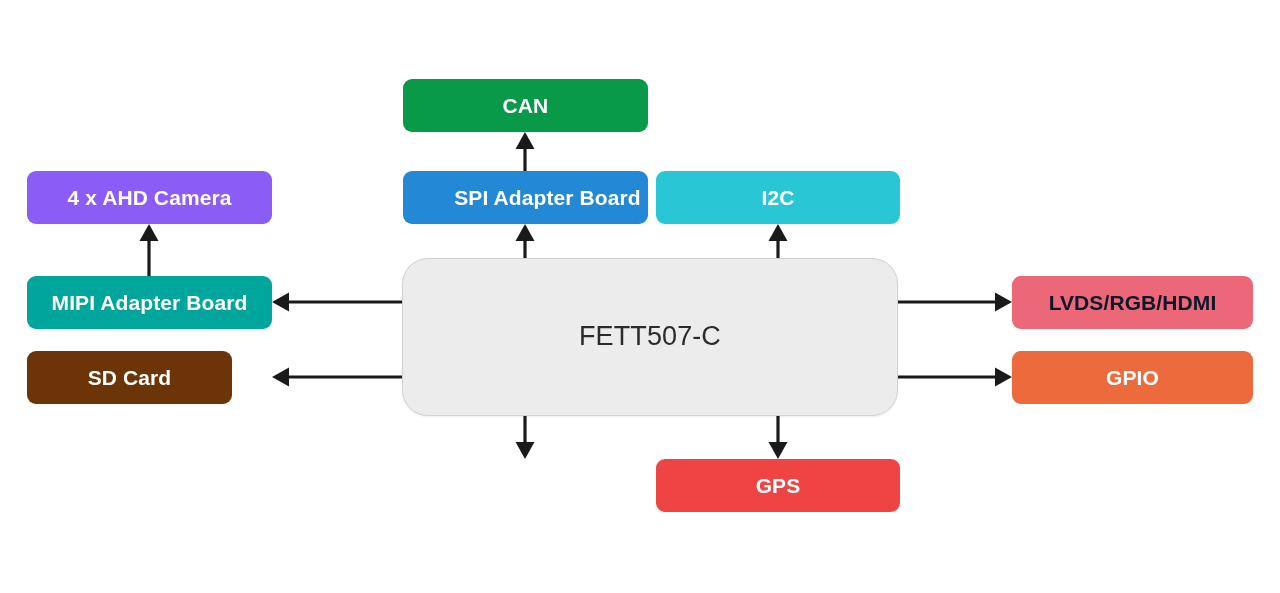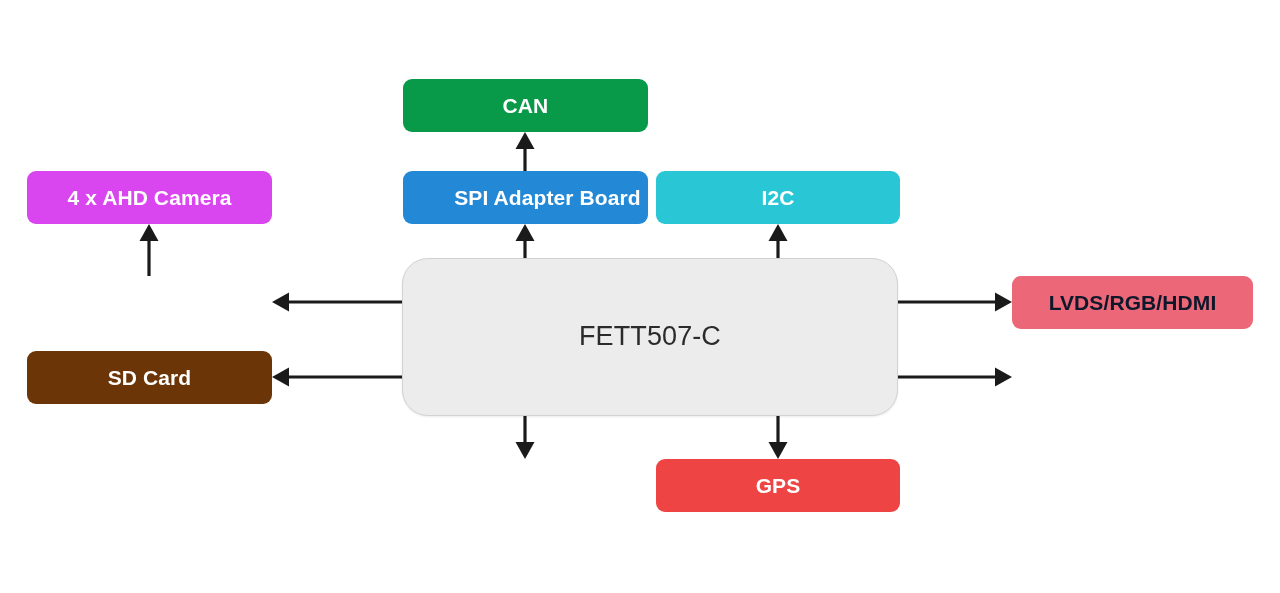--- a/index.html
+++ b/index.html
@@ -98,25 +98,31 @@
     </div>
     <div class="node" style="left: 403px; top: 79px; width: 245px; height: 53px; background: rgb(8, 153, 73); color: rgb(255, 255, 255);">
       <span>CAN</span>
     </div>
     <div class="node" style="left: 403px; top: 171px; width: 245px; height: 53px; background: rgb(35, 137, 214); color: rgb(255, 255, 255); padding-left: 44px;">
       <span>SPI Adapter Board</span>
     </div>
     <div class="node" style="left: 656px; top: 171px; width: 244px; height: 53px; background: rgb(41, 198, 214); color: rgb(255, 255, 255);">
       <span>I2C</span>
     </div>
-    <div class="node" style="left: 27px; top: 171px; width: 245px; height: 53px; background: #d946ef; color: rgb(255, 255, 255);">
+    <div class="node" style="left: 27px; top: 171px; width: 245px; height: 53px; background: #8b5cf6; color: rgb(255, 255, 255);">
       <span>4 x AHD Camera</span>
     </div>
-    <div class="node" style="left: 27px; top: 351px; width: 245px; height: 53px; background: rgb(107, 53, 8); color: rgb(255, 255, 255);">
+    <div class="node" style="left: 27px; top: 276px; width: 245px; height: 53px; background: rgb(0, 166, 156); color: rgb(255, 255, 255);">
+      <span>MIPI Adapter Board</span>
+    </div>
+    <div class="node" style="left: 27px; top: 351px; width: 205px; height: 53px; background: rgb(107, 53, 8); color: rgb(255, 255, 255);">
       <span>SD Card</span>
     </div>
     <div class="node" style="left: 1012px; top: 276px; width: 241px; height: 53px; background: rgb(236, 104, 120); color: #0f172a;">
       <span>LVDS/RGB/HDMI</span>
+    </div>
+    <div class="node" style="left: 1012px; top: 351px; width: 241px; height: 53px; background: rgb(237, 106, 60); color: rgb(255, 255, 255);">
+      <span>GPIO</span>
     </div>
     <div class="node" style="left: 656px; top: 459px; width: 244px; height: 53px; background: #ef4444; color: rgb(255, 255, 255);">
       <span>GPS</span>
     </div>
   </div>
 
 </body></html>

